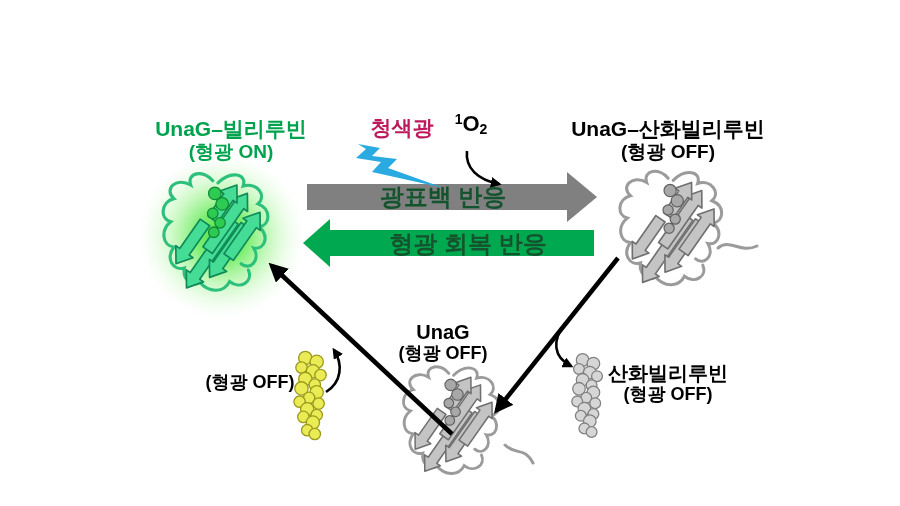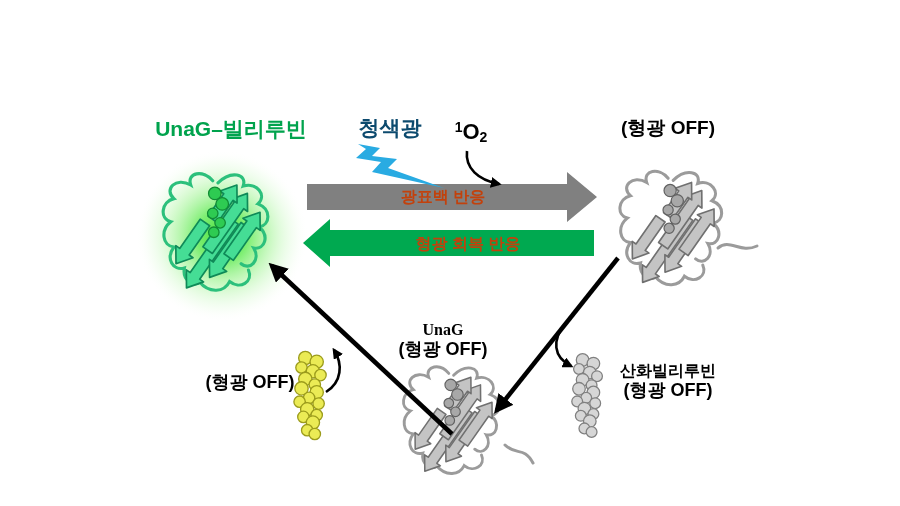--- a/index.html
+++ b/index.html
@@ -7,27 +7,27 @@
     position:relative;width:900px;height:506px;background:#ffffff;overflow:hidden;
     font-family:"Liberation Sans",sans-serif;
   }
   svg.layer{position:absolute;left:0;top:0;z-index:1;}
   .label{
     position:absolute;z-index:2;text-align:center;transform:translateX(-50%);
     font-weight:bold;color:#000;line-height:1.12;white-space:nowrap;
   }
   .label .l1{font-size:21px;}
   .label .l2{font-size:19px;}
-  .label.small .l1{font-size:16px;font-family:Liberation Serif, serif;}
+  .label.small .l1{font-size:20px;}
   .label.small .l2{font-size:18px;}
   .label.green{color:#00a34d;}
-  .label.blue{color:#0c4a6e;}
+  .label.blue{color:#be185d;margin-left:12px;}
   .arrow-label{
     position:absolute;z-index:2;transform:translate(-50%,-50%);
-    color:#c2410c;font-weight:bold;font-size:16px;white-space:nowrap;
+    color:#14532d;font-weight:bold;font-size:24px;white-space:nowrap;
   }
   .o2-label{position:absolute;z-index:2;transform:translateX(-50%);color:#000;font-weight:bold;white-space:nowrap;}
   .o2-label .sup{font-size:14px;position:relative;top:-7px;}
   .o2-label .base{font-size:22px;}
   .o2-label .sub{font-size:14px;position:relative;top:3px;}
 
   
   .loop{fill:none;stroke:var(--loop);stroke-width:3;stroke-linecap:round;}
   .strand{fill:var(--ribbon);stroke:var(--edge);stroke-width:1.6;stroke-linejoin:round;}
   .lig{fill:var(--ligand);stroke:var(--ligand-edge);stroke-width:1.2;}
@@ -115,34 +115,36 @@
     <line class="diag" x1="452" y1="434" x2="272" y2="266" marker-end="url(#ah)"></line>
     <line class="diag" x1="618" y1="258" x2="497" y2="410" marker-end="url(#ah)"></line>
 
     <path class="curve" d="M467,151 C465,168 478,180 499,184" marker-end="url(#ah)"></path>
     <path class="curve" d="M565,324 C552,340 553,357 571,366" marker-end="url(#ah)"></path>
     <path class="curve" d="M326,392 C342,382 343,364 334,350" marker-end="url(#ah)"></path>
   </svg>
 
   <div class="label green" style="left:231px;top:117px">
     <div class="l1">UnaG–빌리루빈</div>
+    <div class="l2">(형광 ON)</div>
   </div>
 
   <div class="label blue" style="left:390px;top:116px">
     <div class="l1">청색광</div>
   </div>
 
-  <div class="o2-label" style="left:471px;top:119px">
+  <div class="o2-label" style="left:471px;top:111px">
     <span class="sup">1</span><span class="base">O</span><span class="sub">2</span>
   </div>
 
   <div class="arrow-label" style="left:443px;top:197px">광표백 반응</div>
   <div class="arrow-label" style="left:468px;top:244px">형광 회복 반응</div>
 
   <div class="label" style="left:668px;top:117px">
+    <div class="l1">UnaG–산화빌리루빈</div>
     <div class="l2">(형광 OFF)</div>
   </div>
 
   <div class="label small" style="left:443px;top:321px">
     <div class="l1">UnaG</div>
     <div class="l2">(형광 OFF)</div>
   </div>
 
   <div class="label small" style="left:250px;top:372px">
     <div class="l2">(형광 OFF)</div>

